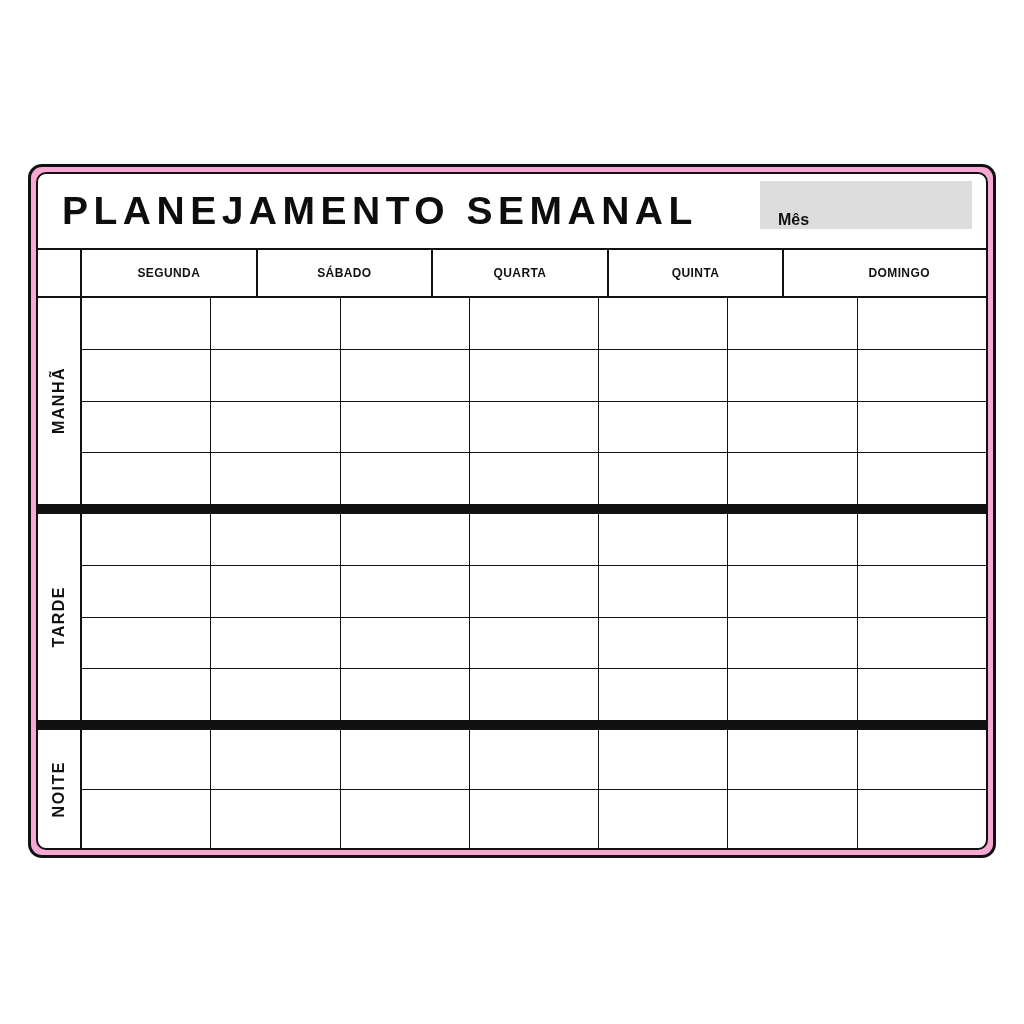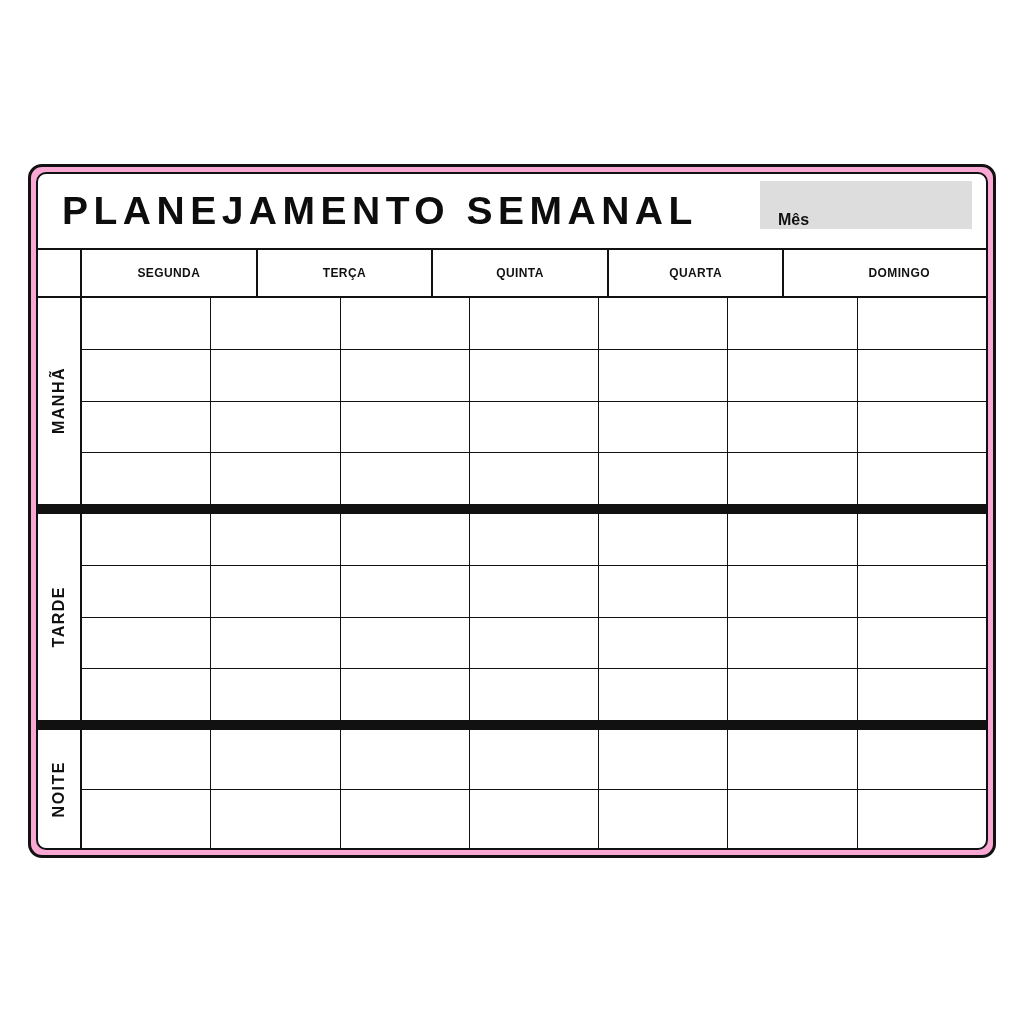--- a/index.html
+++ b/index.html
@@ -179,23 +179,23 @@
       <div class="month-box">
         <span class="month-label">Mês</span>
       </div>
     </div>
 
     <div class="table">
 
       <div class="header-row">
         <div class="corner-cell"></div>
         <div class="day-cell">SEGUNDA</div>
-        <div class="day-cell">TERÇA</div>
+        <div class="day-cell">SÁBADO</div>
+        <div class="day-cell">QUARTA</div>
         <div class="day-cell">QUINTA</div>
-        <div class="day-cell">QUARTA</div>
         <div class="day-cell">DOMINGO</div>
       </div>
 
       <div class="period p-morning">
         <div class="period-label">
           <span>MANHÃ</span>
         </div>
         <div class="grid">
           <div class="grid-row">
             <div class="grid-cell"></div>

